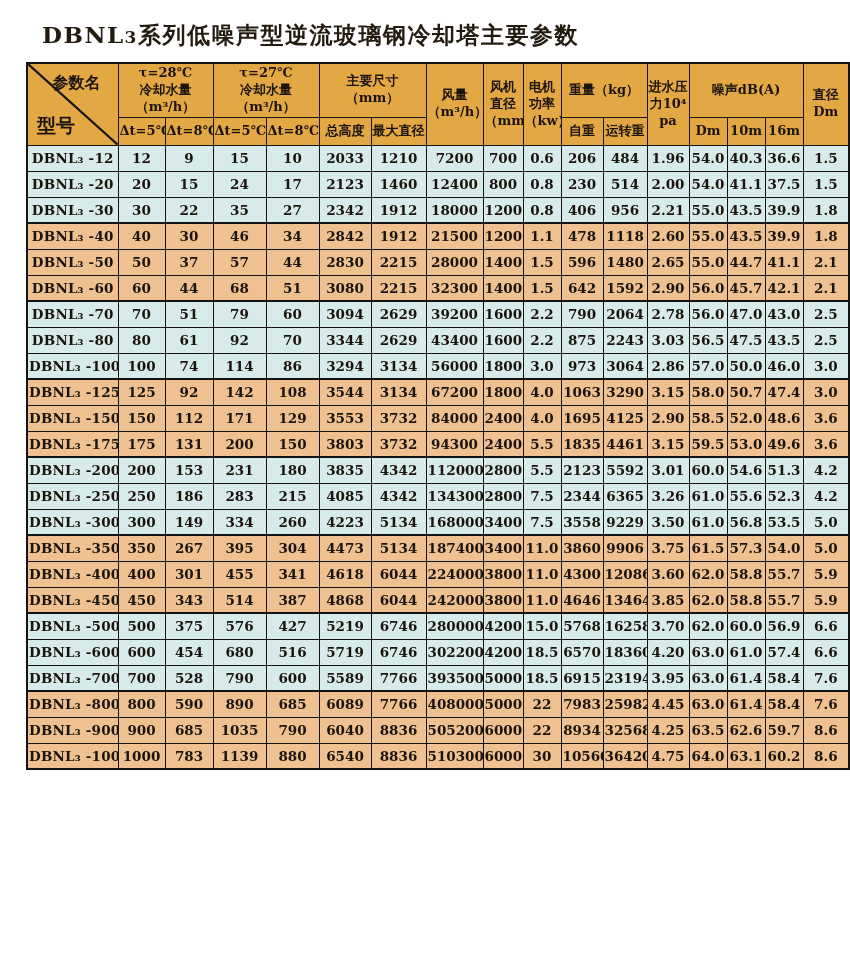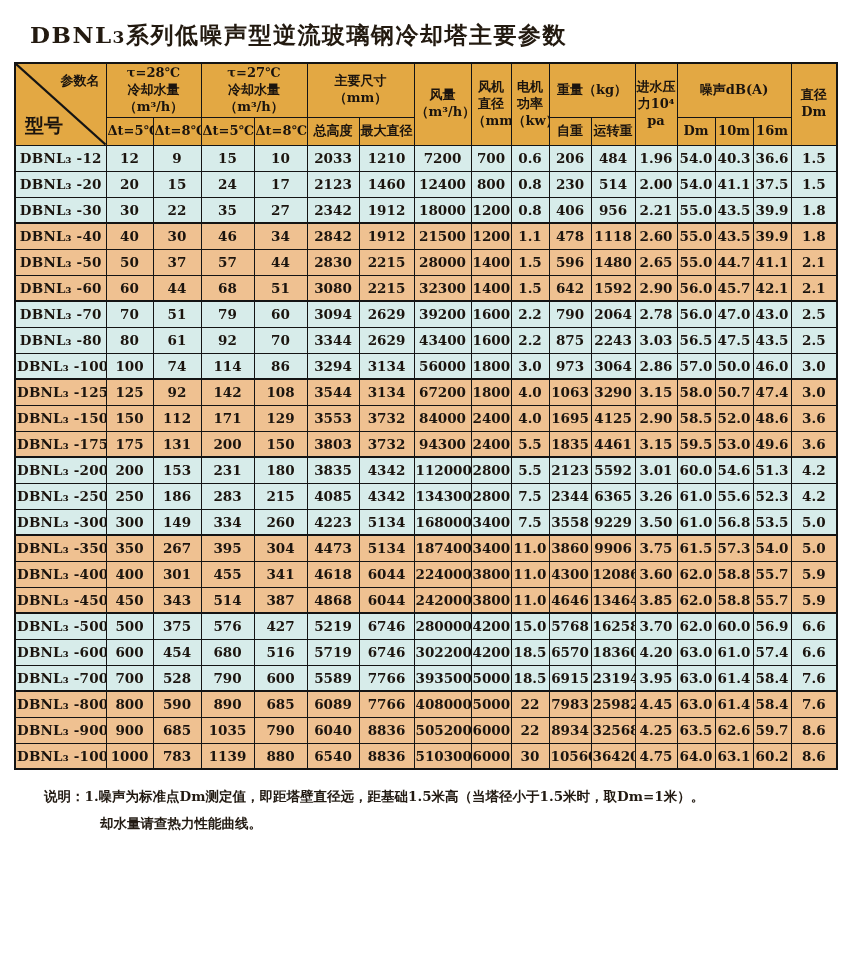--- a/index.html
+++ b/index.html
@@ -4,21 +4,21 @@
 <style>
   * { box-sizing: border-box; }
   html, body { margin: 0; padding: 0; background: #ffffff; }
   body {
     width: 850px; height: 964px;
     font-family: "DejaVu Serif", "Liberation Serif", serif;
     color: #1b140e;
     position: relative;
     overflow: hidden;
   }
-  .page { padding: 14px 6px 0 14px; }
+  .page { padding: 14px 6px 0 14px; margin-left: 12px; }
 
   .title {
     font-size: 23px;
     font-weight: bold;
     letter-spacing: 1.5px;
     color: #231a10;
     margin: 6px 0 11px 16px;
     white-space: nowrap;
   }
   .title .tsub { font-size: 17px; }
@@ -51,21 +51,21 @@
     height: 26px;
     white-space: nowrap;
   }
   tr.blue td   { background: #d7ecea; }
   tr.orange td { background: #efc191; }
   tr.group-start td { border-top-width: 2.4px; }
   td.model { font-size: 13px; letter-spacing: 0.2px; }
 
   th.corner { position: relative; padding: 0; }
   th.corner svg { position: absolute; inset: 0; width: 100%; height: 100%; }
-  th.corner .corner-top    { position: absolute; top: 9px;  right: 6px; font-size: 13px; }
+  th.corner .corner-top    { position: absolute; top: 9px;  right: 17px; font-size: 16px; }
   th.corner .corner-bottom { position: absolute; bottom: 7px; left: 9px; font-size: 19px; }
 
   .notes {
     margin: 13px 0 0 30px;
     font-size: 13.5px;
     font-weight: bold;
     color: #221a12;
     line-height: 27px;
     white-space: nowrap;
   }
@@ -598,17 +598,15 @@
           <td>4.75</td>
           <td>64.0</td>
           <td>63.1</td>
           <td>60.2</td>
           <td>8.6</td>
         </tr>
       </tbody>
   </table>
 
   <div class="notes">
-    <div class="line first"><span>说明：</span><span>1.噪声为标准点Dm测定值，即距塔壁直径远，距基础1.5米高（当塔径小于1.5米时，取Dm=1米）。</span></div>
-    <div class="line cont">却水量请查热力性能曲线。</div>
   </div>
 
 </div>
 
 </body></html>

